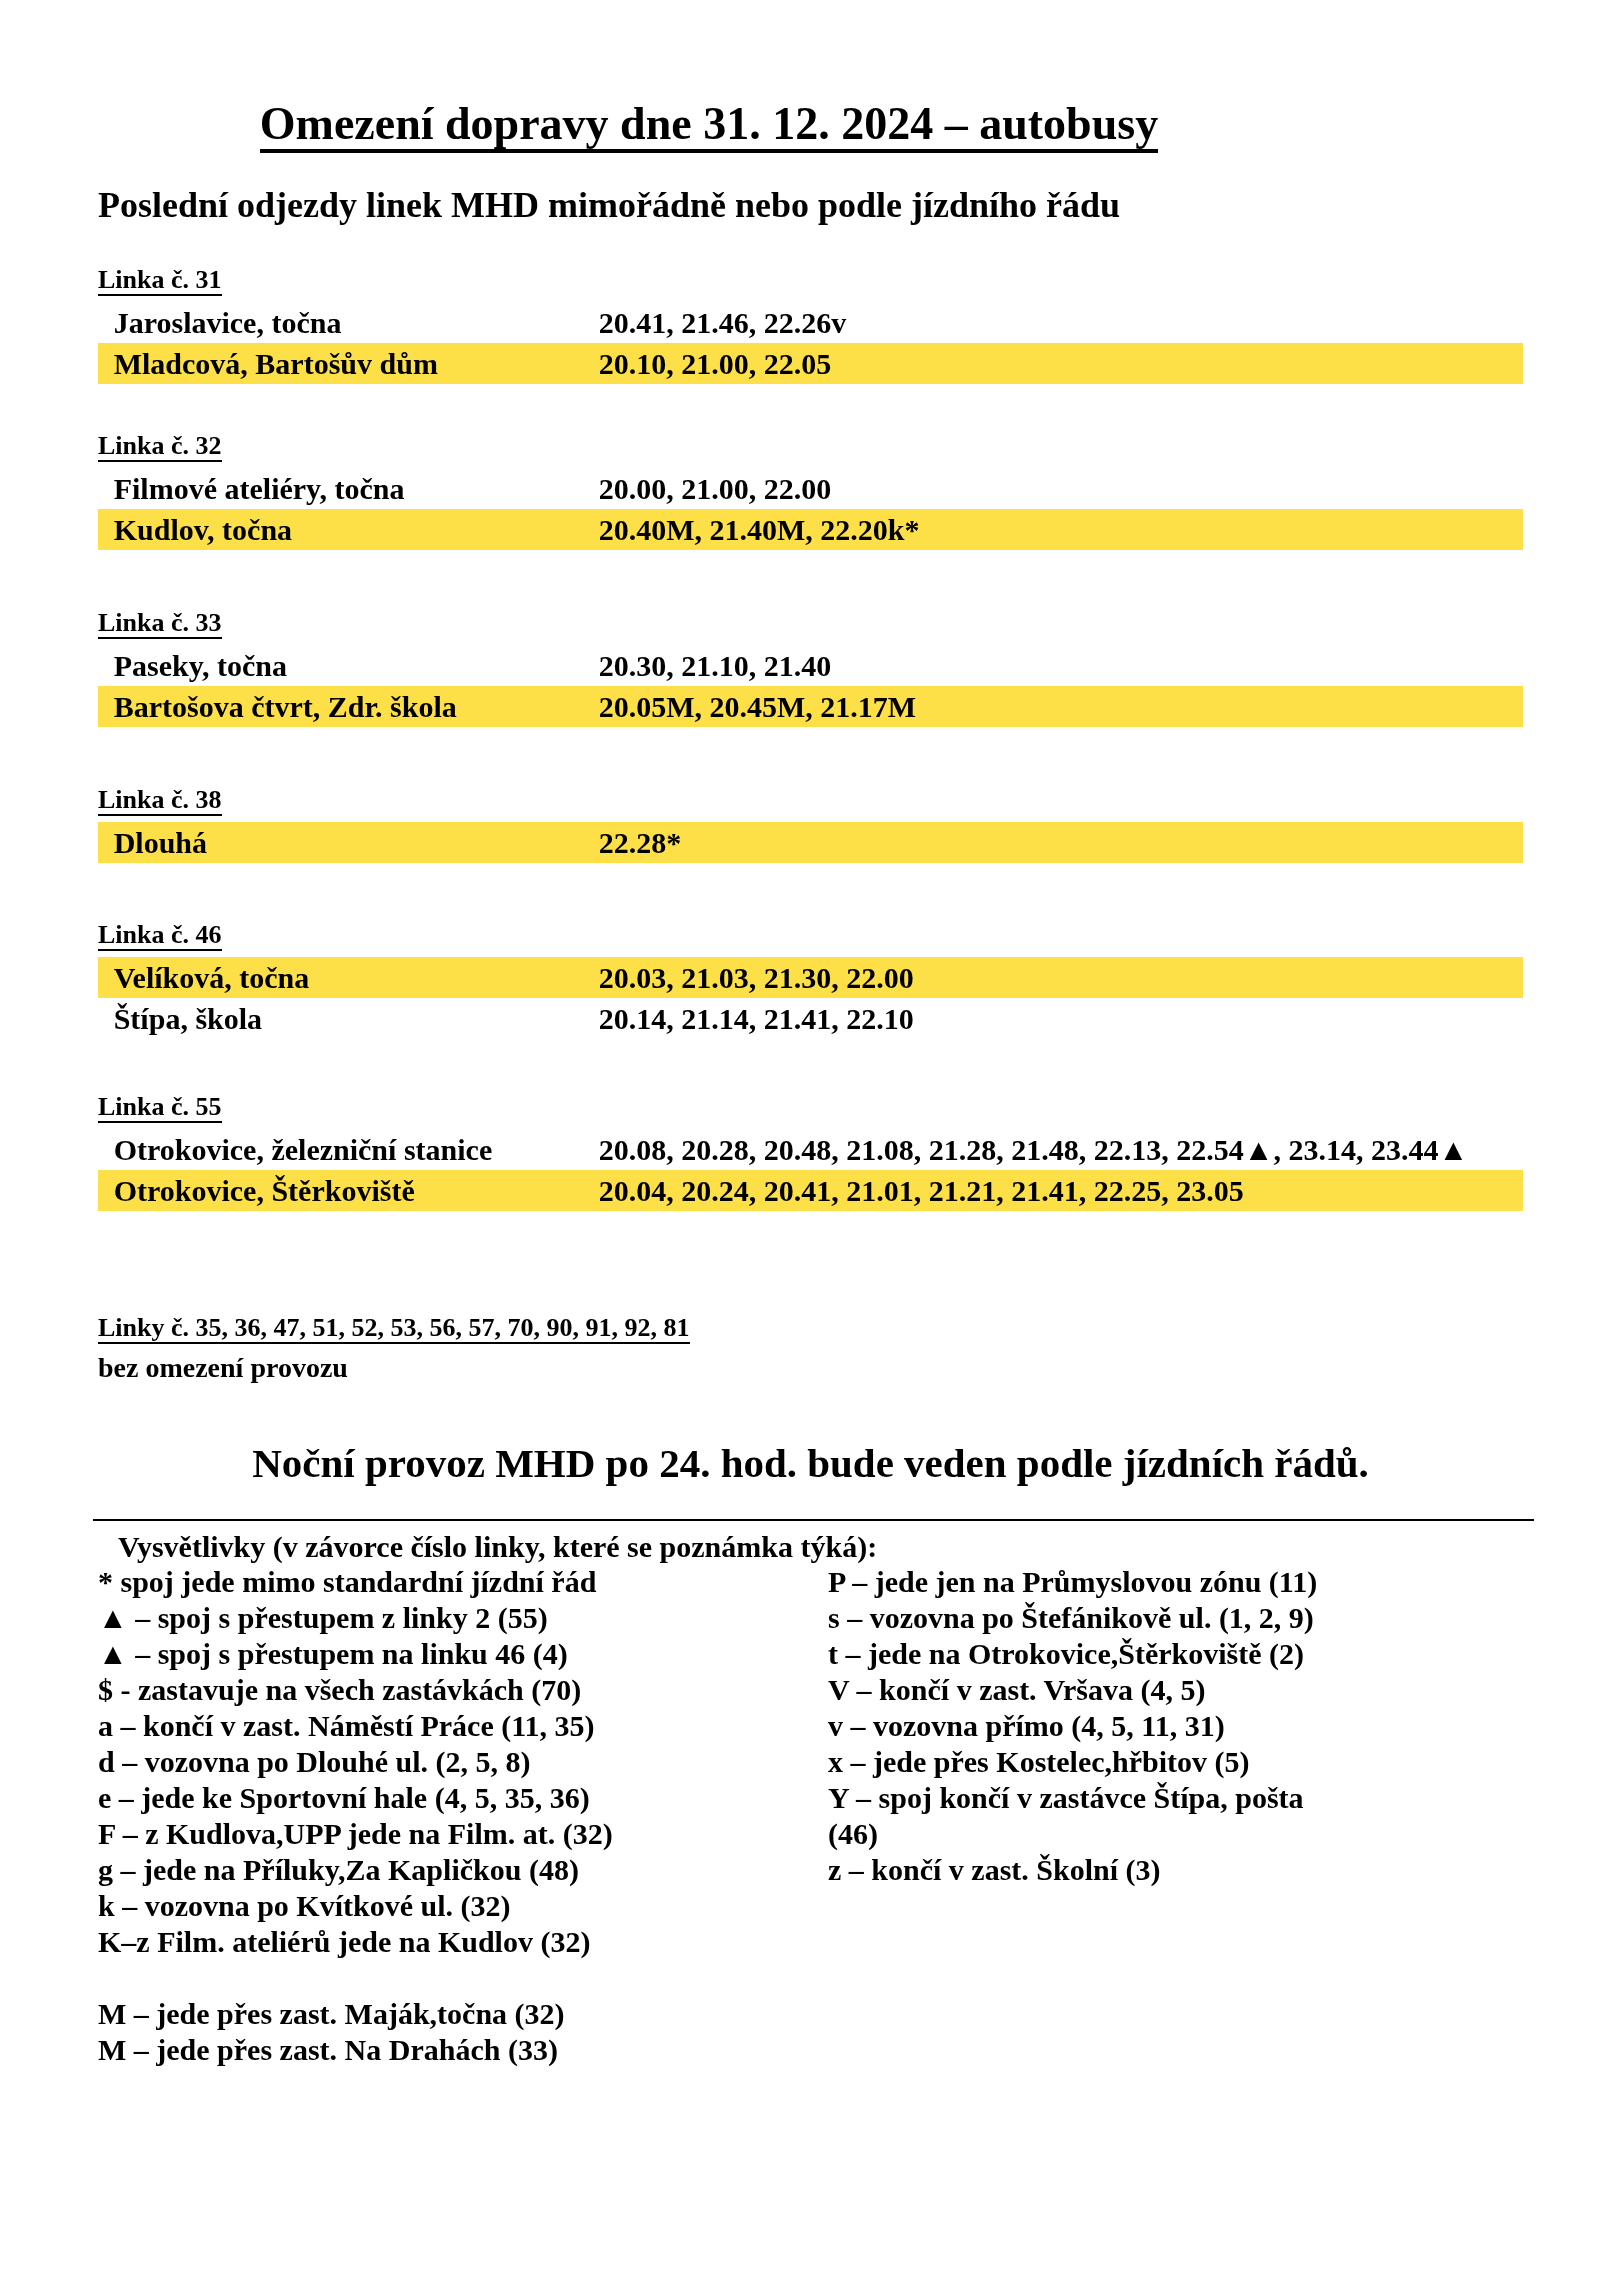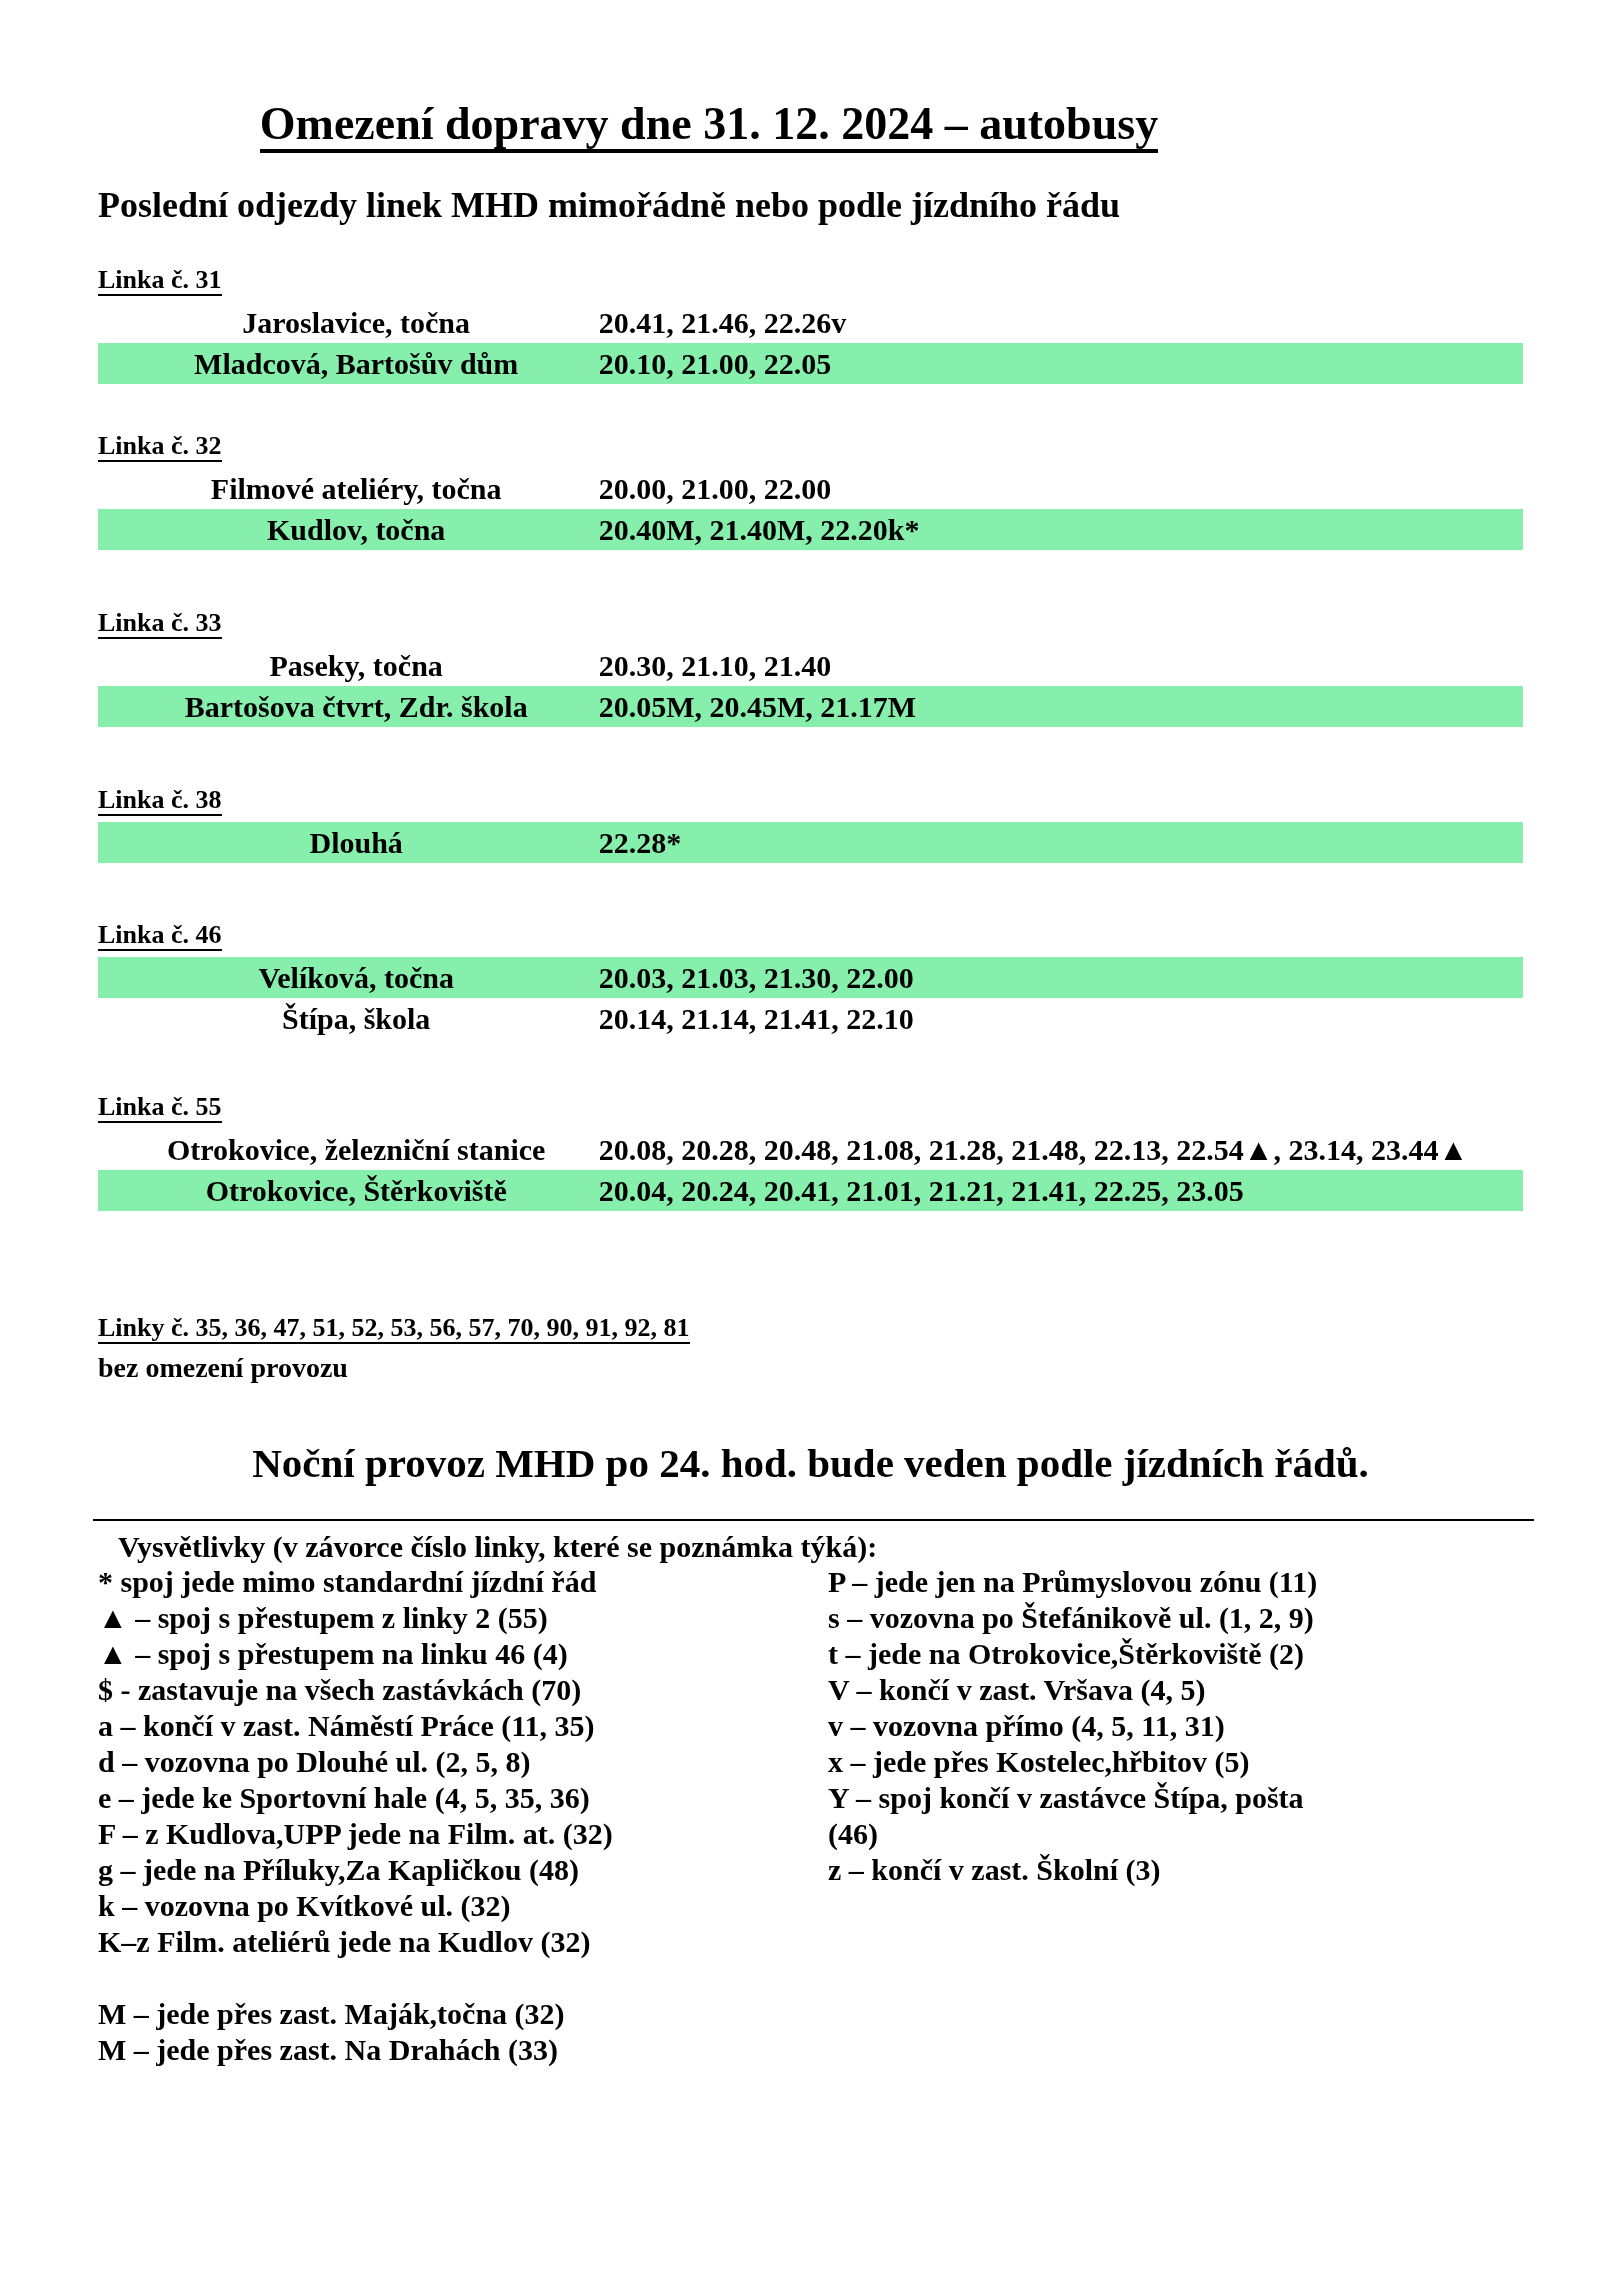--- a/index.html
+++ b/index.html
@@ -19,22 +19,22 @@
   }
   .section { position: absolute; left: 98px; width: 1435px; }
   .sec-head {
     font-size: 26px; line-height: 37px; height: 41px;
     display: inline-block;
   }
   .sec-head span { border-bottom: 2.9px solid #000; }
   .row {
     display: flex; font-size: 30px; line-height: 41px; width: 1425px;
   }
-  .row.shaded { background: #86efac; font-family: Liberation Serif, serif; }
-  .row .stop { width: 485px; padding-left: 15.7px; flex: none; text-align: center; }
+  .row.shaded { background: #fde047; font-family: Liberation Serif, serif; }
+  .row .stop { width: 485px; padding-left: 15.7px; flex: none; }
   .row .times { flex: 1; padding-right: 19.6px; }
   .plain { font-size: 28px; line-height: 35px; }
   .night {
     position: absolute; left: 0; width: 1621px; top: 1439px;
     text-align: center; font-size: 41px; line-height: 49px;
   }
   .rule {
     position: absolute; left: 93px; width: 1441px; top: 1519px;
     height: 0; border-top: 2px solid #000;
   }

